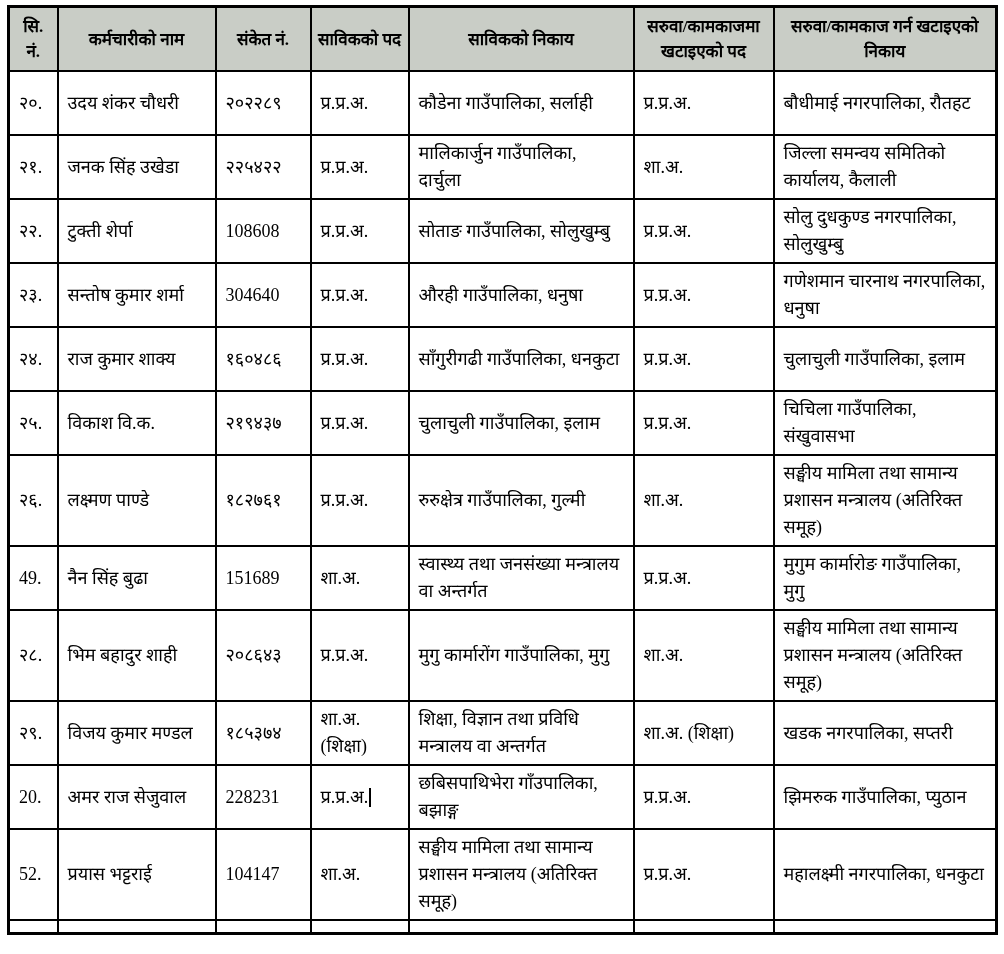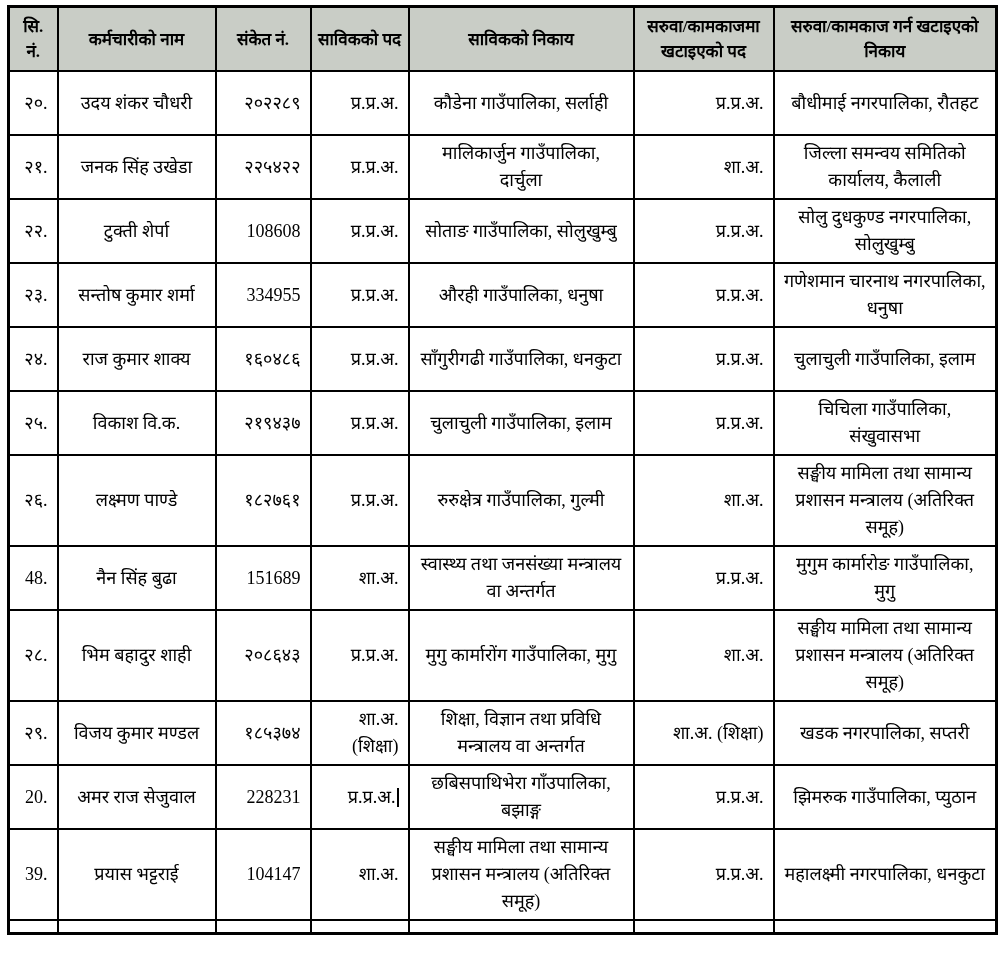--- a/index.html
+++ b/index.html
@@ -41,22 +41,22 @@
     height: 56px;
   }
   tbody td {
     font-size: 18px;
     line-height: 27px;
     padding: 4px 9px;
   }
   tbody tr {
     height: 64px;
   }
-  .al-left   { text-align: center; }
-  .al-center { text-align: right; margin-top: 47px; }
+  .al-left   { text-align: left; }
+  .al-center { text-align: left; margin-top: 47px; }
   tr.partial { height: 11px; }
   tr.partial td { padding: 0; height: 11px; }
   .text-cursor {
     display: inline-block;
     width: 2px;
     height: 19px;
     background: #000000;
     vertical-align: text-bottom;
     margin-left: 1px;
   }
@@ -110,21 +110,21 @@
           <td class="al-left"><span>टुक्ती शेर्पा</span></td>
           <td class="al-center"><span>108608</span></td>
           <td class="al-center"><span>प्र.प्र.अ.</span></td>
           <td class="al-left"><span>सोताङ गाउँपालिका, सोलुखुम्बु</span></td>
           <td class="al-center"><span>प्र.प्र.अ.</span></td>
           <td class="al-left"><span>सोलु दुधकुण्ड नगरपालिका, सोलुखुम्बु</span></td>
         </tr>
         <tr>
           <td class="al-center"><span>२३.</span></td>
           <td class="al-left"><span>सन्तोष कुमार शर्मा</span></td>
-          <td class="al-center"><span>334955</span></td>
+          <td class="al-center"><span>304640</span></td>
           <td class="al-center"><span>प्र.प्र.अ.</span></td>
           <td class="al-left"><span>औरही गाउँपालिका, धनुषा</span></td>
           <td class="al-center"><span>प्र.प्र.अ.</span></td>
           <td class="al-left"><span>गणेशमान चारनाथ नगरपालिका, धनुषा</span></td>
         </tr>
         <tr>
           <td class="al-center"><span>२४.</span></td>
           <td class="al-left"><span>राज कुमार शाक्य</span></td>
           <td class="al-center"><span>१६०४८६</span></td>
           <td class="al-center"><span>प्र.प्र.अ.</span></td>
@@ -144,21 +144,21 @@
         <tr>
           <td class="al-center"><span>२६.</span></td>
           <td class="al-left"><span>लक्ष्मण पाण्डे</span></td>
           <td class="al-center"><span>१८२७६१</span></td>
           <td class="al-center"><span>प्र.प्र.अ.</span></td>
           <td class="al-left"><span>रुरुक्षेत्र गाउँपालिका, गुल्मी</span></td>
           <td class="al-center"><span>शा.अ.</span></td>
           <td class="al-left"><span>सङ्घीय मामिला तथा सामान्य प्रशासन मन्त्रालय (अतिरिक्त समूह)</span></td>
         </tr>
         <tr>
-          <td class="al-center"><span>48.</span></td>
+          <td class="al-center"><span>49.</span></td>
           <td class="al-left"><span>नैन सिंह बुढा</span></td>
           <td class="al-center"><span>151689</span></td>
           <td class="al-center"><span>शा.अ.</span></td>
           <td class="al-left"><span>स्वास्थ्य तथा जनसंख्या मन्त्रालय वा अन्तर्गत</span></td>
           <td class="al-center"><span>प्र.प्र.अ.</span></td>
           <td class="al-left"><span>मुगुम कार्मारोङ गाउँपालिका, मुगु</span></td>
         </tr>
         <tr>
           <td class="al-center"><span>२८.</span></td>
           <td class="al-left"><span>भिम बहादुर शाही</span></td>
@@ -180,21 +180,21 @@
         <tr>
           <td class="al-center"><span>20.</span></td>
           <td class="al-left"><span>अमर राज सेजुवाल</span></td>
           <td class="al-center"><span>228231</span></td>
           <td class="al-center"><span>प्र.प्र.अ.</span><span class="text-cursor"></span></td>
           <td class="al-left"><span>छबिसपाथिभेरा गाँउपालिका, बझाङ्ग</span></td>
           <td class="al-center"><span>प्र.प्र.अ.</span></td>
           <td class="al-left"><span>झिमरुक गाउँपालिका, प्युठान</span></td>
         </tr>
         <tr>
-          <td class="al-center"><span>39.</span></td>
+          <td class="al-center"><span>52.</span></td>
           <td class="al-left"><span>प्रयास भट्टराई</span></td>
           <td class="al-center"><span>104147</span></td>
           <td class="al-center"><span>शा.अ.</span></td>
           <td class="al-left"><span>सङ्घीय मामिला तथा सामान्य प्रशासन मन्त्रालय (अतिरिक्त समूह)</span></td>
           <td class="al-center"><span>प्र.प्र.अ.</span></td>
           <td class="al-left"><span>महालक्ष्मी नगरपालिका, धनकुटा</span></td>
         </tr>
         <tr class="partial">
           <td class="al-center"><span></span></td>
           <td class="al-left"><span></span></td>

